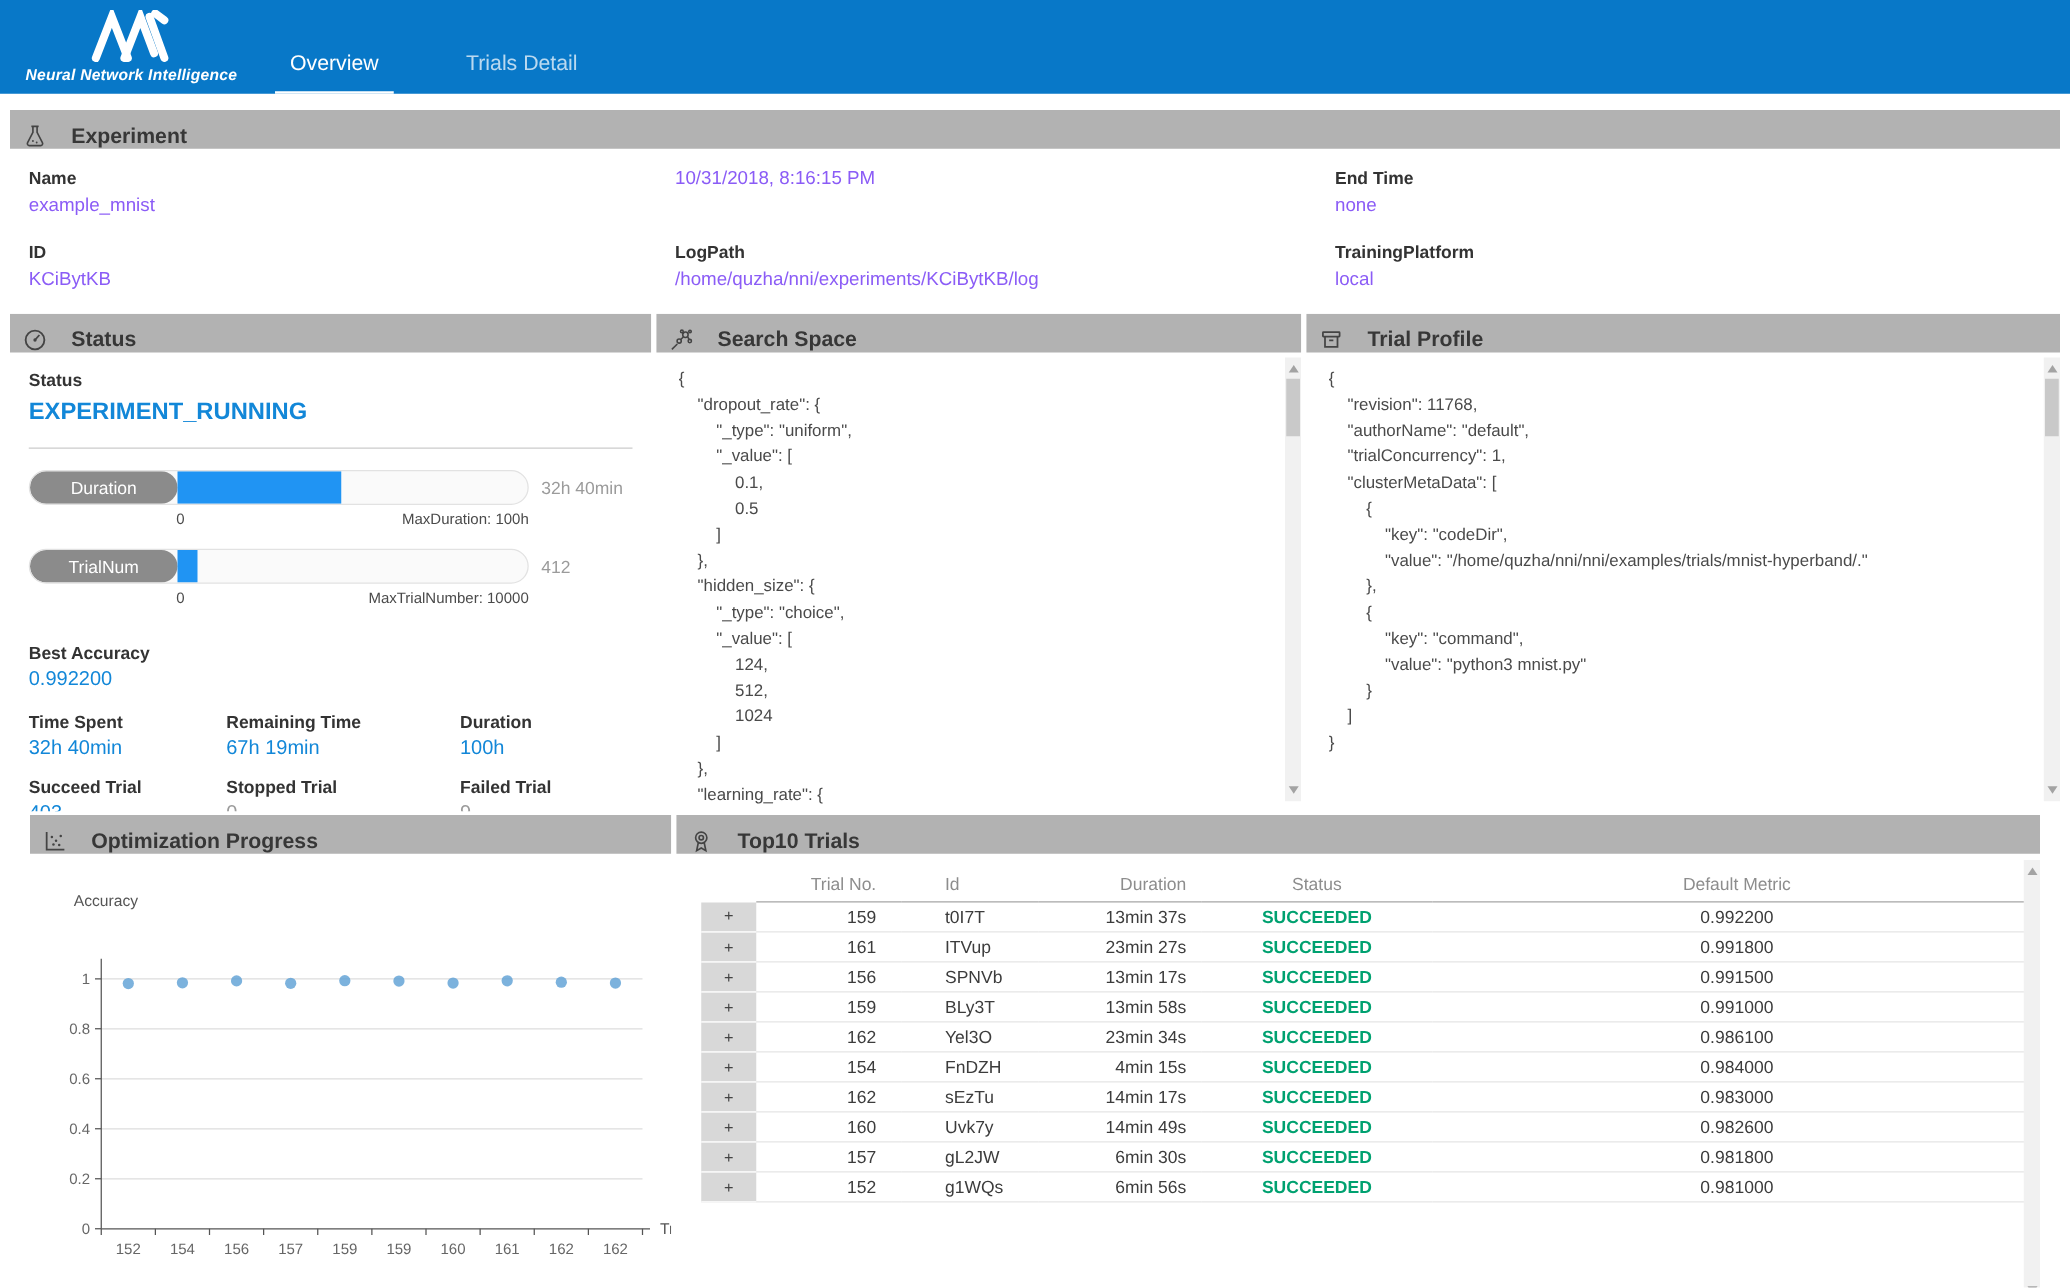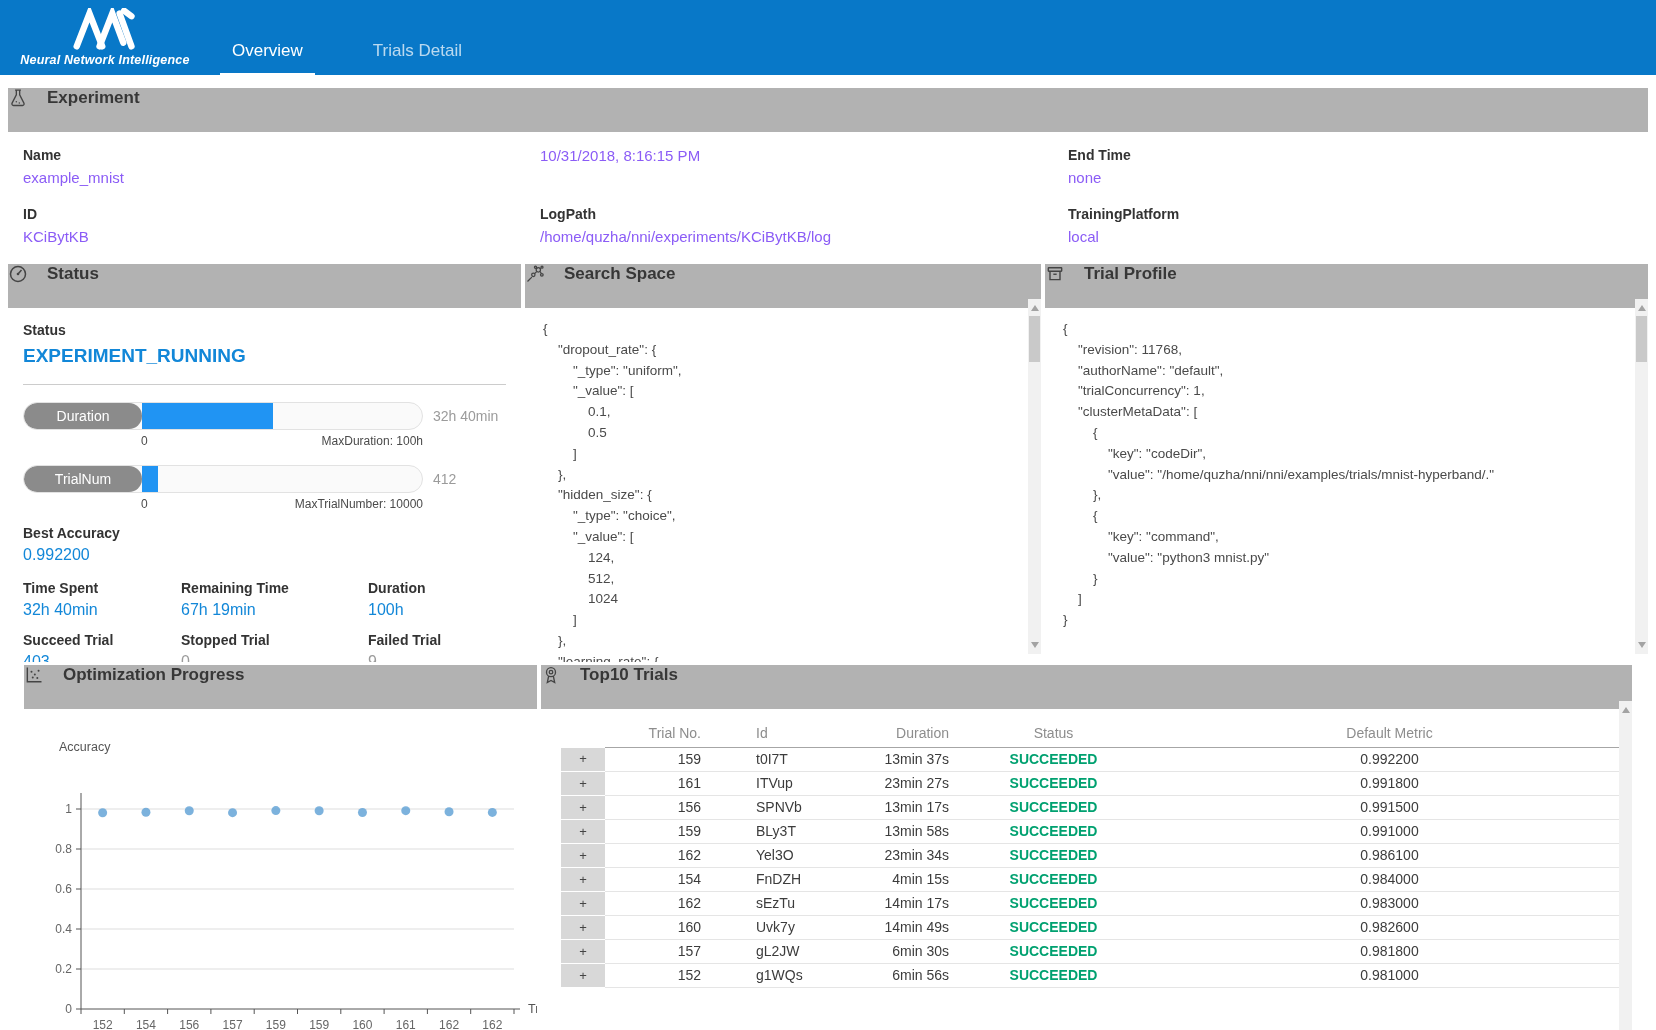--- a/index.html
+++ b/index.html
@@ -10,21 +10,21 @@
   }
   
   .topbar { height:75px; background:var(--header-blue,#0878c8); display:flex; align-items:center; }
   .logo-wrap { margin-left:26px; width:158px; display:flex; flex-direction:column; align-items:center;font-style:italic; }
   .logo-wrap svg { display:block; }
   .brand { color:#fff; font-size:12.5px; font-weight:700; margin-top:3px; white-space:nowrap; letter-spacing:.2px; }
   .tabs { display:flex; margin-left:36px; align-items:flex-end; height:100%; }
   .tab { color:rgba(255,255,255,.72); font-size:17px; padding:24px 12px 12px; margin-right:46px; border-bottom:2px solid transparent; cursor:pointer; }
   .tab.active { color:#fff; border-bottom-color:#fff; }
   
-  .section-bar { height:44px; background:var(--bar-gray,#b2b2b2); display:flex; align-items:flex-start; }
+  .section-bar { height:31px; background:var(--bar-gray,#b2b2b2); display:flex; align-items:flex-end; padding-left:10px; }
   .section-bar .sec-icon { width:20px; height:20px; display:flex; align-items:center; margin-right:19px; }
   .section-bar .sec-title { font-size:17px; font-weight:600; color:#373737; }
   .experiment-bar { margin:13px 8px 0; }
   
   .experiment-info { margin:0 8px; padding:15px 0 0 15px; height:132px;
     display:grid; grid-template-columns:517px 528px 1fr; grid-template-rows:auto auto; grid-auto-flow:column; }
   .field { margin-bottom:2px; }
   .field-label { font-size:14px; font-weight:600; color:#333; margin-bottom:6px; }
   .field-value { font-size:15px; color:#8b5cf6; margin-bottom:8px; }
   
@@ -41,21 +41,21 @@
   .small-label { font-size:14px; font-weight:600; color:#333; }
   .status-title { margin-top:14px; }
   .status-value { font-size:19px; font-weight:700; color:var(--accent-blue,#1287d8); margin-top:7px; }
   .status-hr { border:none; border-top:1px solid #ccc; margin:17px 0 0; }
   .progress-row { display:flex; align-items:center; margin-top:17px; }
   .progress-pill { width:400px; height:28px; border:1px solid #e2e2e2; border-radius:14px; background:#fafafa; display:flex; overflow:hidden; }
   .progress-label { width:118px; flex:0 0 118px; background:#8b8b8b; border-radius:14px; color:#fff; font-size:14px; display:flex; align-items:center; justify-content:center; }
   .progress-fill { height:100%; background:var(--progress-blue,#2094f3); }
   .progress-value { margin-left:10px; color:#9b9b9b; font-size:14px; white-space:nowrap; }
   .progress-sub { margin-left:118px; width:282px; display:flex; justify-content:space-between; font-size:12px; color:#4a4a4a; margin-top:4px; }
-  .best-acc { margin-top:14px; }
+  .best-acc { margin-top:29px; }
   .acc-value { font-size:16px; color:var(--accent-blue,#1287d8); margin-top:5px; }
   .stats-grid { display:grid; grid-template-columns:158px 187px 1fr; margin-top:16px; }
   .stat { margin-bottom:13px; }
   .stat-value { font-size:16px; margin-top:5px; }
   .stat-value.accent { color:var(--accent-blue,#1287d8); }
   .stat-value.muted { color:#9b9b9b; }
   
   .code-pre { margin:0; padding:11px 26px 0 18px; font-family:"Liberation Sans", sans-serif;
     font-size:13.5px; line-height:20.8px; color:#4a4a4a; white-space:pre; overflow:hidden; height:363px; }
   

